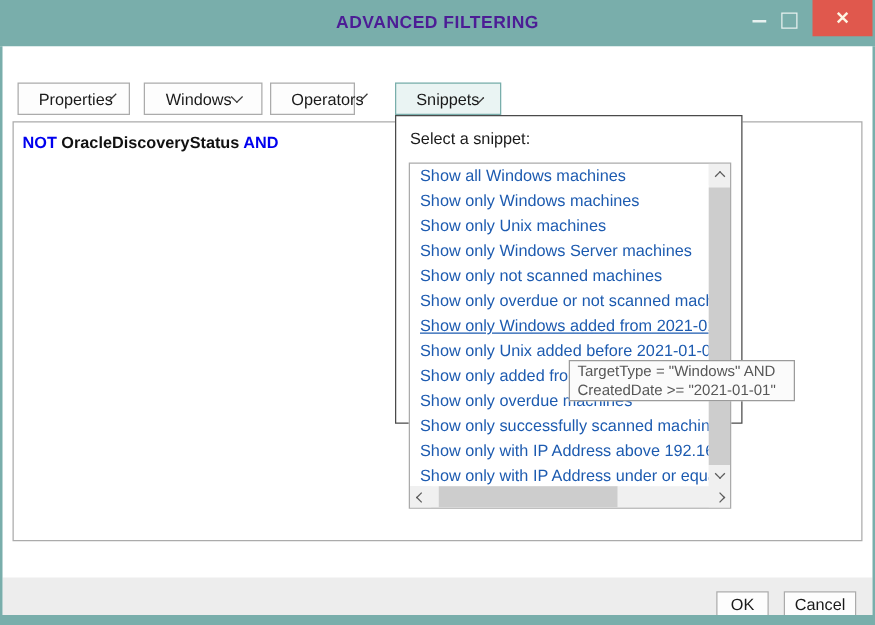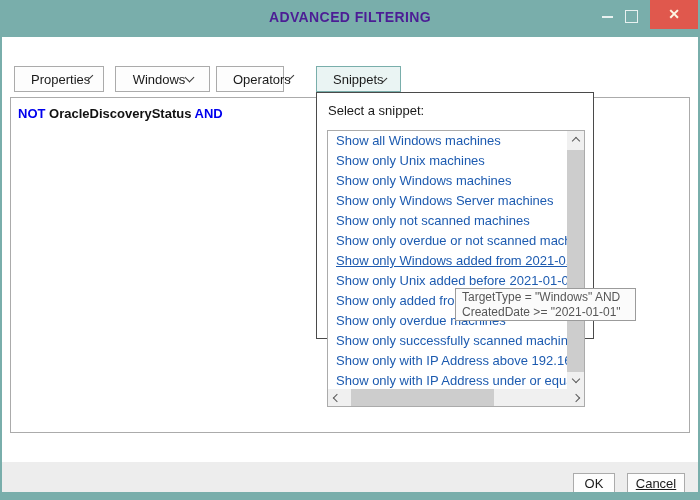--- a/index.html
+++ b/index.html
@@ -87,21 +87,21 @@
     white-space:nowrap;overflow:hidden;
   }
   
   .footer{position:absolute;left:2px;top:450px;width:696px;height:42px;background:#ededed;z-index:2;margin-top:12px;}
   .dlg-btn{
     position:absolute;top:11px;height:22px;box-sizing:border-box;
     background:#fdfdfd;border:1px solid #ababab;font-size:13px;color:#1a1a1a;
     text-align:center;line-height:20px;cursor:default;
   }
   .btn-ok{left:571px;width:42px;}
-  .btn-cancel{left:625px;width:58px;text-decoration:underline;}
+  .btn-cancel{left:625px;width:58px;}
 </style>
 </head>
 <body>
 
 <div class="titlebar">
   <div class="title">ADVANCED FILTERING</div>
 </div>
 <div class="win-btn btn-min"></div>
 <div class="win-btn btn-max"></div>
 <div class="win-btn btn-close">✕</div>
@@ -130,22 +130,22 @@
   <span class="kw">NOT</span>
   <span class="ident">OracleDiscoveryStatus</span>
   <span class="kw">AND</span>
 </div>
 
 <div class="popup">
   <div class="popup-label">Select a snippet:</div>
   <div class="listbox">
     <div class="items">
       <div class="snip">Show all Windows machines</div>
+      <div class="snip">Show only Windows machines</div>
       <div class="snip">Show only Unix machines</div>
-      <div class="snip">Show only Windows machines</div>
       <div class="snip">Show only Windows Server machines</div>
       <div class="snip">Show only not scanned machines</div>
       <div class="snip">Show only overdue or not scanned machines</div>
       <div class="snip hovered">Show only Windows added from 2021-01-01</div>
       <div class="snip">Show only Unix added before 2021-01-01</div>
       <div class="snip">Show only added from</div>
       <div class="snip">Show only overdue machines</div>
       <div class="snip">Show only successfully scanned machines</div>
       <div class="snip">Show only with IP Address above 192.168.0</div>
       <div class="snip">Show only with IP Address under or equal to</div>

